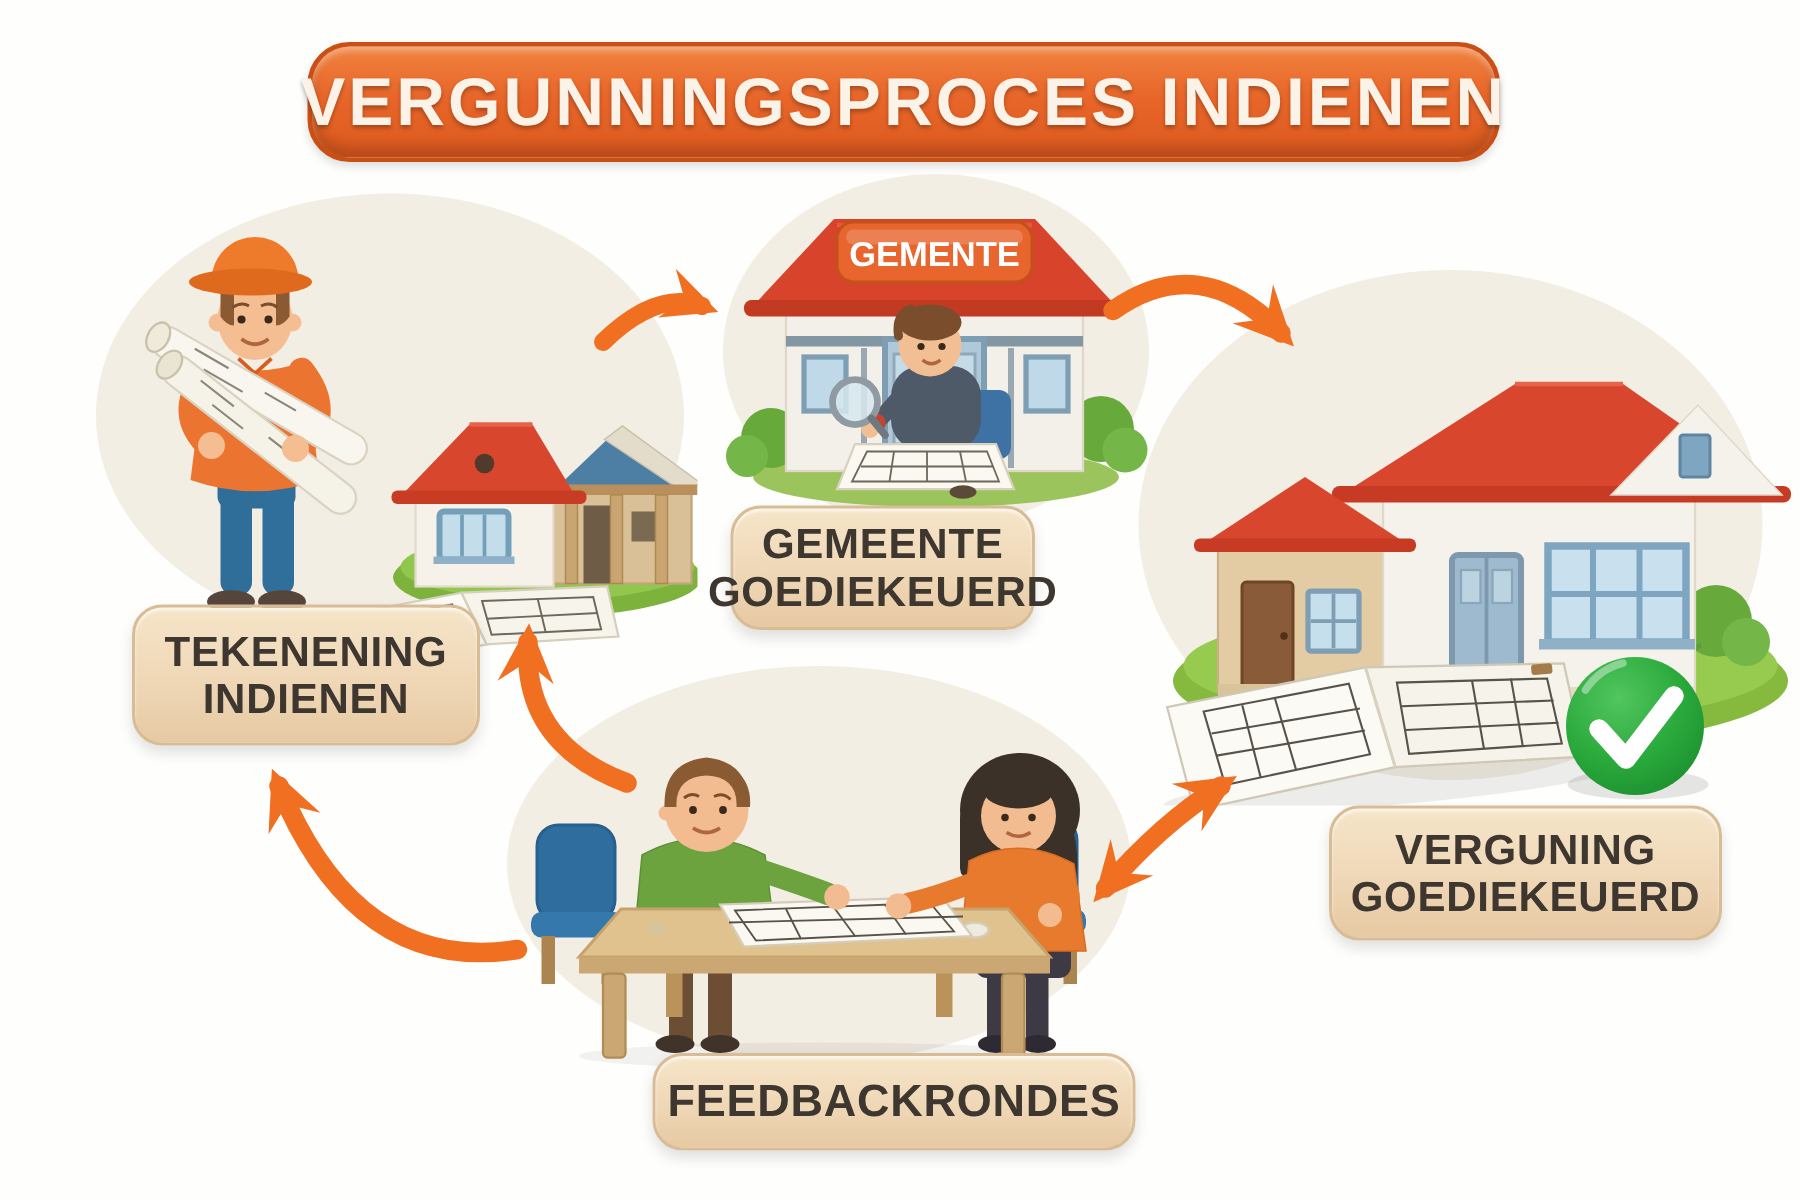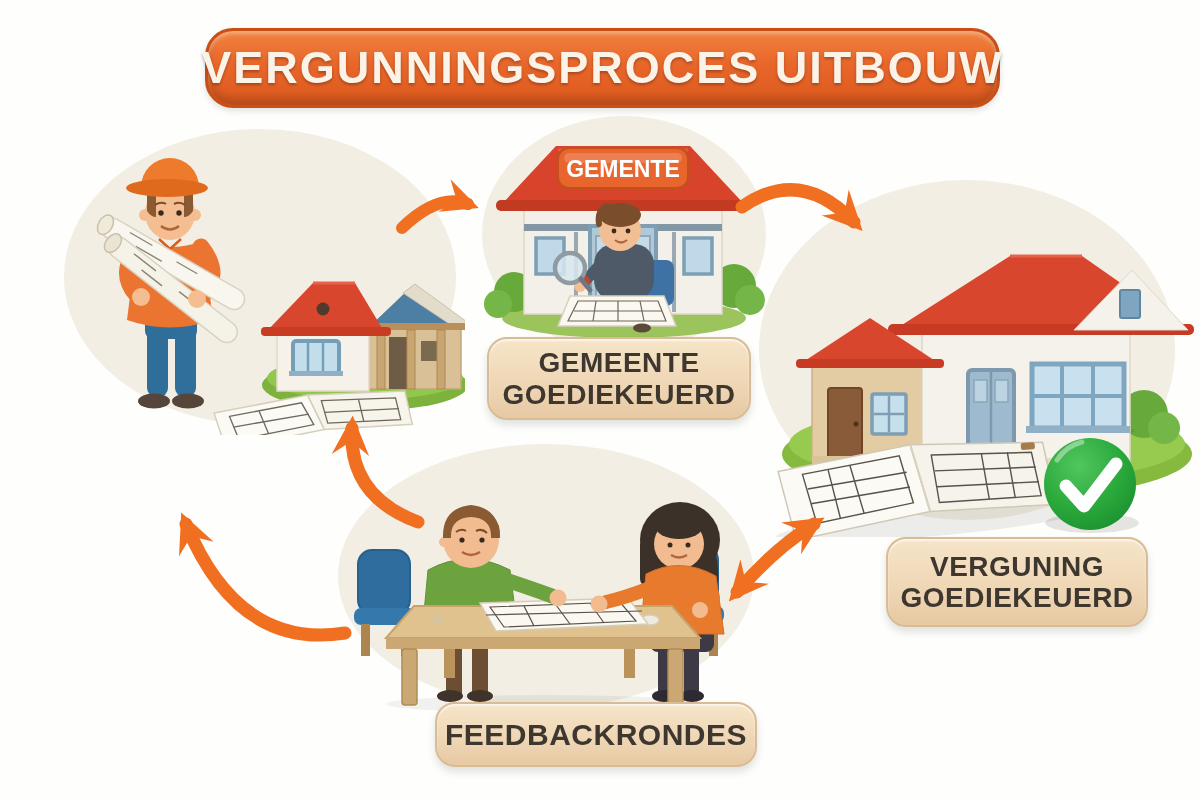--- a/index.html
+++ b/index.html
@@ -23,31 +23,31 @@
   .step-label{
     position:absolute;box-sizing:border-box;
     background:linear-gradient(180deg,#f6e5c9 0%,#efd7b6 55%,#e7c9a3 100%);
     border:2px solid #d8bc95;border-radius:20px;
     box-shadow:0 5px 9px rgba(0,0,0,.12), inset 0 2px 2px rgba(255,255,255,.65);
     display:flex;flex-direction:column;align-items:center;justify-content:center;
     color:#3e3730;font-weight:bold;line-height:1.12;letter-spacing:.5px;text-align:center;
   }
   .step-label span{display:block;}
   .lbl-1{left:88px;top:403px;width:232px;height:94px;font-size:28px;}
-  .lbl-2{left:487px;top:337px;width:264px;height:83px;font-size:28px;justify-content:center;}
+  .lbl-2{left:487px;top:337px;width:203px;height:83px;font-size:28px;justify-content:center;}
   .lbl-3{left:838px;top:537px;width:262px;height:90px;font-size:28px;margin-left:48px;}
   .lbl-4{left:395px;top:702px;width:322px;height:65px;font-size:30px;margin-left:40px;}
 </style>
 </head>
 <body>
 
 <div class="canvas">
 
   <div class="banner">
-    <span class="banner-text">VERGUNNINGSPROCES UITBOUW</span>
+    <span class="banner-text">VERGUNNINGSPROCES INDIENEN</span>
   </div>
 
   <svg class="scene" style="left:55px;top:125px" width="410" height="310" viewBox="0 0 410 310">
     <ellipse cx="205" cy="152" rx="196" ry="148" fill="#f3eee4"></ellipse>
 
     <g>
       <ellipse cx="310" cy="260" rx="103" ry="26" fill="#7db23c"></ellipse>
       <ellipse cx="310" cy="253" rx="98" ry="22" fill="#92c74e"></ellipse>
       <polygon points="312,204 356,162 402,204" fill="#4c7fa3"></polygon>
       <polygon points="348,168 402,204 412,197 360,159" fill="#e3dccb" stroke="#c9c0aa" stroke-width="1"></polygon>
@@ -328,20 +328,24 @@
         <path d="M0.5,0.5 L10,5 L0.5,9.5 L3.8,5 Z" fill="#f06f21"></path>
       </marker>
     </defs>
     <path d="M402,228 Q438,193 468,204" stroke="#f06f21" stroke-width="12" fill="none" stroke-linecap="round" marker-end="url(#ah)"></path>
     <path d="M742,207 Q800,166 854,222" stroke="#f06f21" stroke-width="13" fill="none" stroke-linecap="round" marker-end="url(#ah)"></path>
     <path d="M737,592 Q774,549 814,524" stroke="#f06f21" stroke-width="13" fill="none" stroke-linecap="round" marker-start="url(#ah)" marker-end="url(#ah)"></path>
     <path d="M418,522 Q348,496 352,428" stroke="#f06f21" stroke-width="13" fill="none" stroke-linecap="round" marker-end="url(#ah)"></path>
     <path d="M345,633 Q238,650 186,524" stroke="#f06f21" stroke-width="13" fill="none" stroke-linecap="round" marker-end="url(#ah)"></path>
   </svg>
 
+  <div class="step-label lbl-1">
+    <span>TEKENENING</span>
+    <span>INDIENEN</span>
+  </div>
   <div class="step-label lbl-2">
     <span>GEMEENTE</span>
     <span>GOEDIEKEUERD</span>
   </div>
   <div class="step-label lbl-3">
     <span>VERGUNING</span>
     <span>GOEDIEKEUERD</span>
   </div>
   <div class="step-label lbl-4">
     <span>FEEDBACKRONDES</span>

